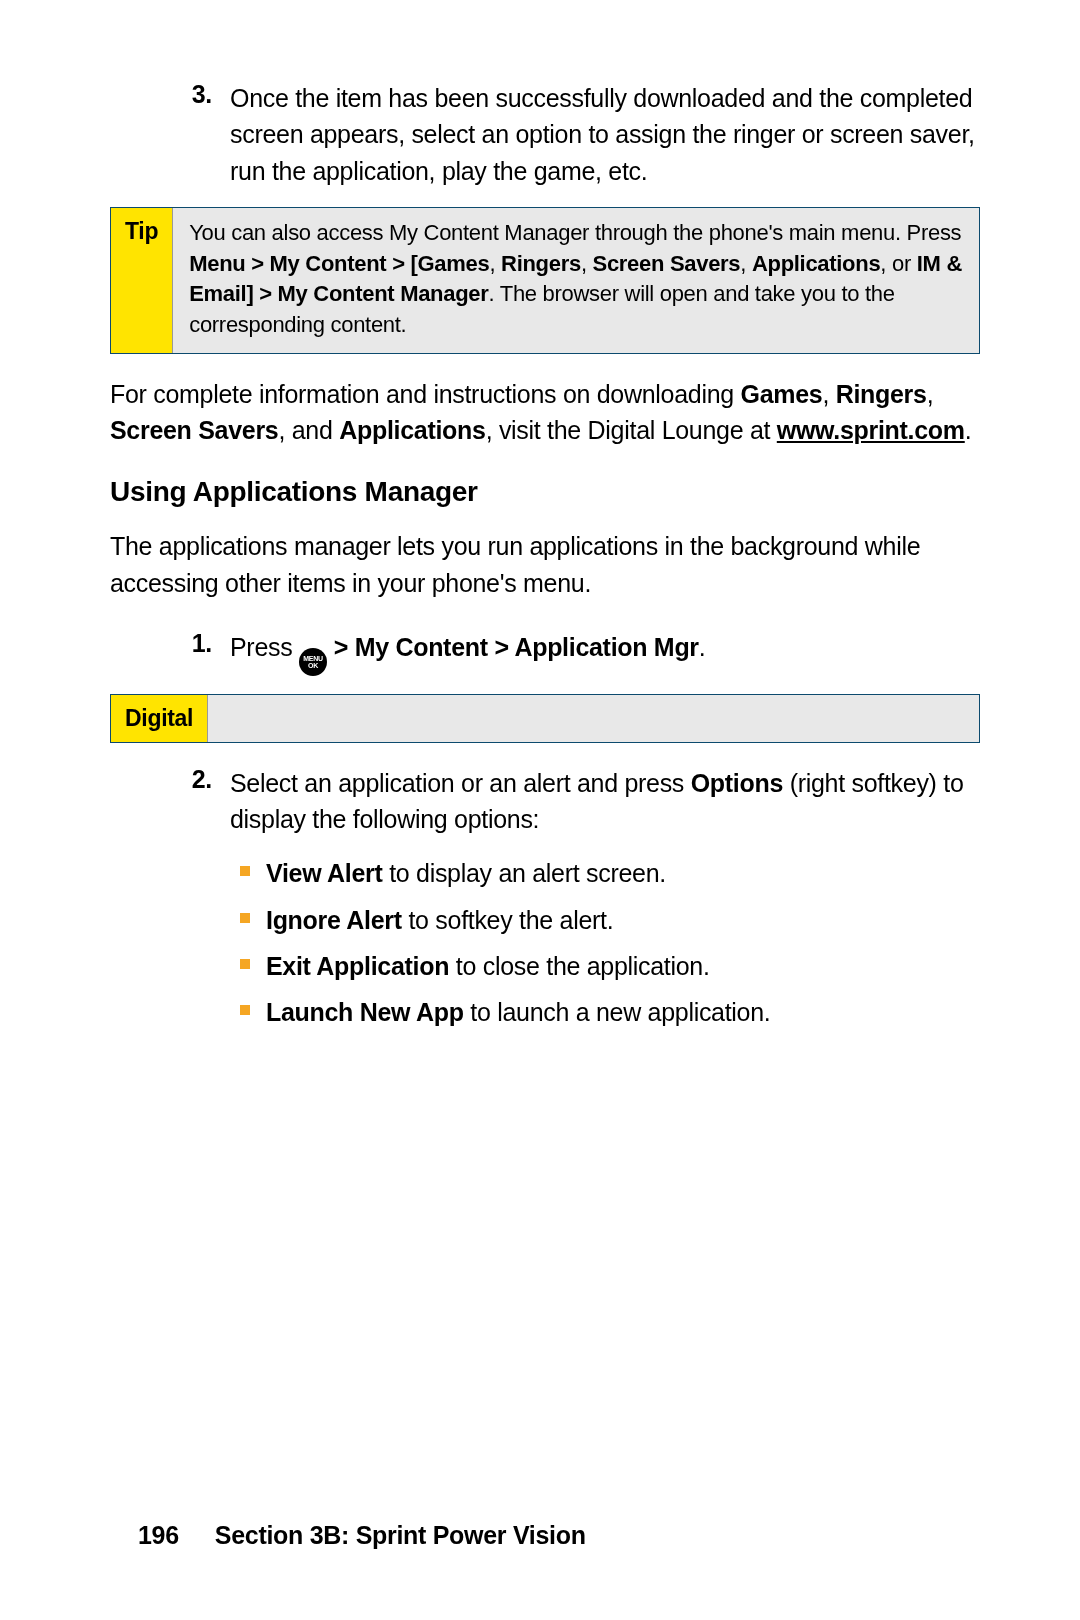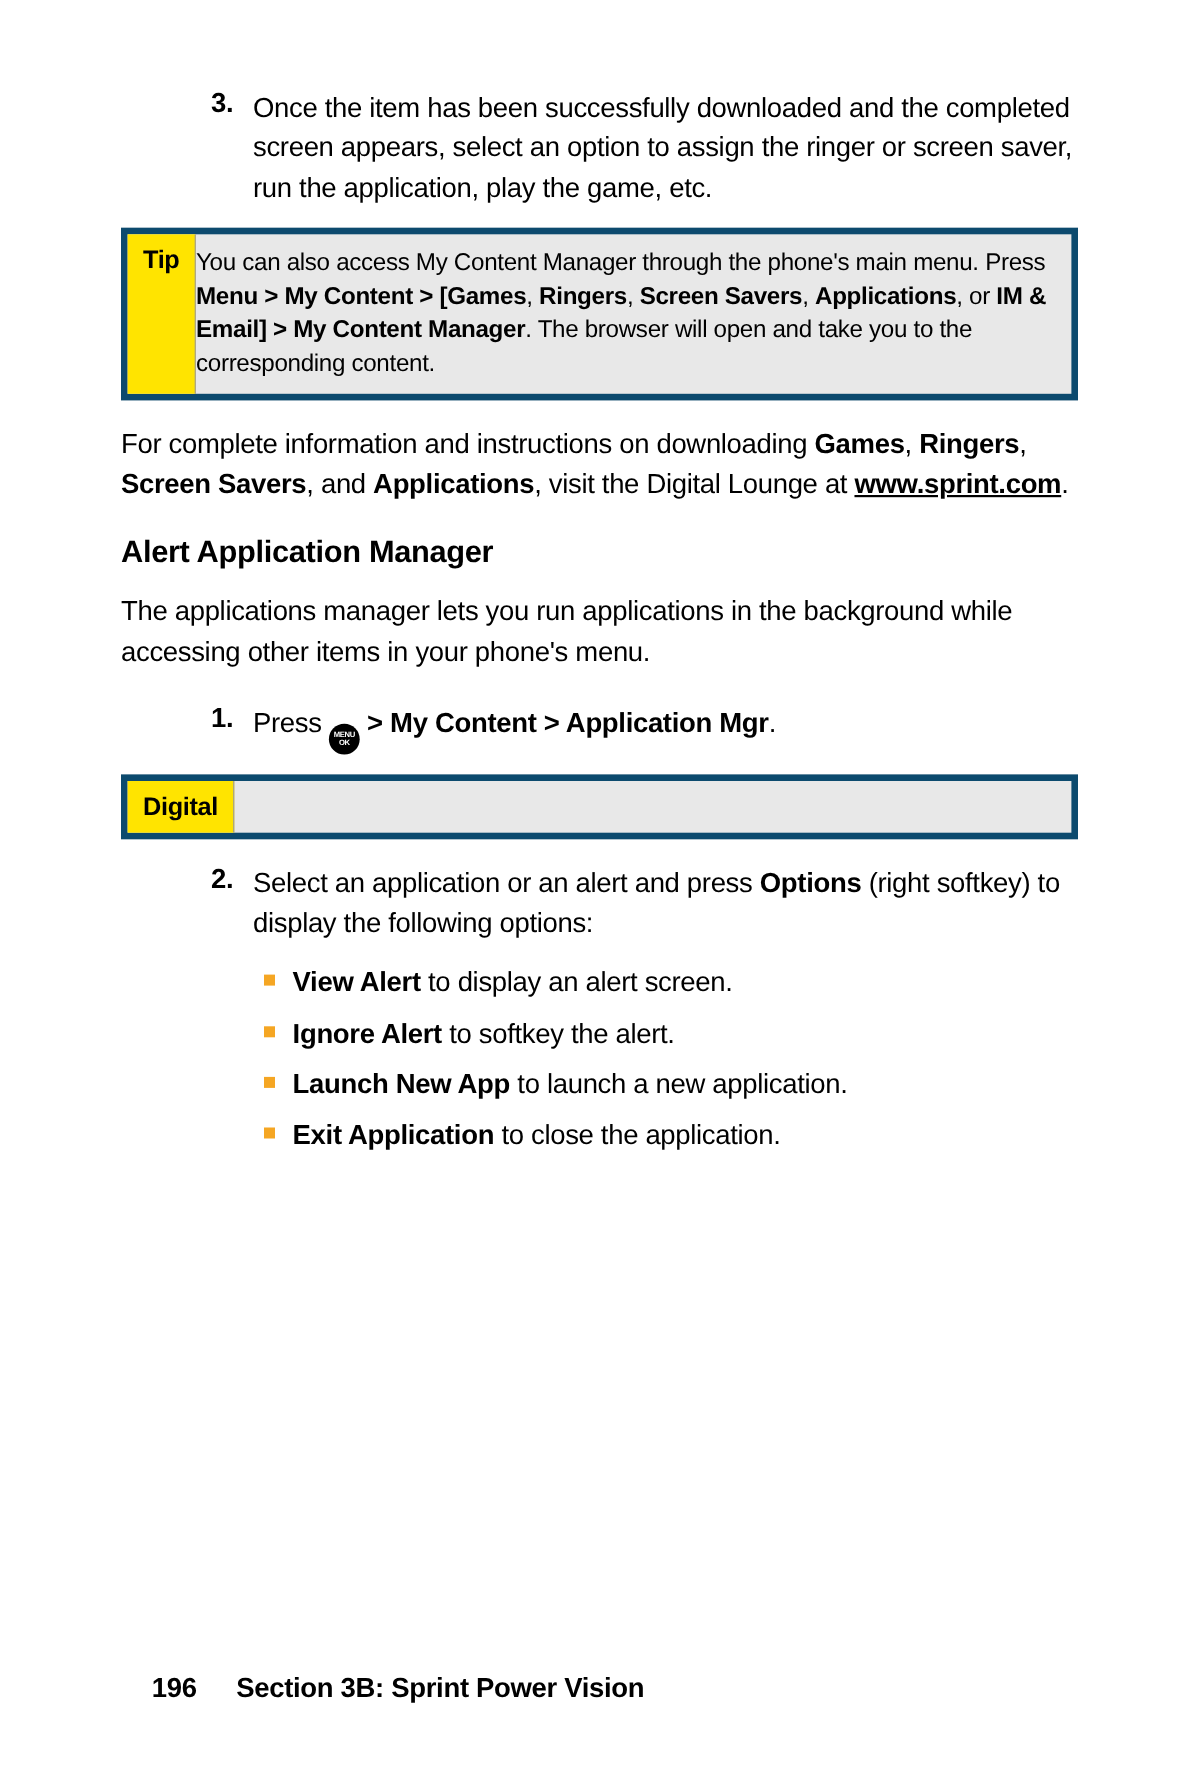--- a/index.html
+++ b/index.html
@@ -28,38 +28,38 @@
     flex-shrink: 0;
   }
   .num-item .txt {
     font-size: 25px;
     line-height: 1.45;
     flex: 1;
   }
   .num-item.indent { margin-left: 60px; }
   .callout {
     display: flex;
-    border: 6px solid #0c4a6e;
+    border: 1px solid #0c4a6e;
     background: #e8e8e8;
     margin: 12px 0 22px 0;
   }
   .callout .label {
     background: #ffe400;
     font-weight: bold;
     font-size: 23px;
     padding: 10px 14px;
     border-right: 1px solid #999;
     flex-shrink: 0;
     display: flex;
     align-items: flex-start;
   }
   .callout .body {
     font-size: 22px;
     line-height: 1.4;
-    padding: 10px 16px 12px 0;
+    padding: 10px 16px 12px 16px;
   }
   .para {
     font-size: 25px;
     line-height: 1.45;
     margin: 0 0 28px 0;
   }
   .h3 {
     font-weight: bold;
     font-size: 28px;
     margin: 0 0 20px 0;
@@ -118,21 +118,21 @@
     <div class="label">Tip</div>
     <div class="body">
       <span>You can also access My Content Manager through the phone's main menu. Press </span><b>Menu &gt; My Content &gt; [Games</b><span>, </span><b>Ringers</b><span>, </span><b>Screen Savers</b><span>, </span><b>Applications</b><span>, or </span><b>IM &amp; Email] &gt; My Content Manager</b><span>. The browser will open and take you to the corresponding content.</span>
     </div>
   </div>
 
   <p class="para">
     <span>For complete information and instructions on downloading </span><b>Games</b><span>, </span><b>Ringers</b><span>, </span><b>Screen Savers</b><span>, and </span><b>Applications</b><span>, visit the Digital Lounge at </span><b><u>www.sprint.com</u></b><span>.</span>
   </p>
 
-  <h3 class="h3">Alert Application Manager</h3>
+  <h3 class="h3">Using Applications Manager</h3>
 
   <p class="para">The applications manager lets you run applications in the background while accessing other items in your phone's menu.</p>
 
   <div class="num-item indent">
     <div class="num">1.</div>
     <div class="txt">
       <span>Press </span><span class="menu-icon">
           <span>MENU</span>
           <span>OK</span>
         </span><b> &gt; My Content &gt; Application Mgr</b><span>.</span>
@@ -154,25 +154,25 @@
     <div class="bullet-item">
       <div class="sq"></div>
       <div><b>View Alert</b><span> to display an alert screen.</span></div>
     </div>
     <div class="bullet-item">
       <div class="sq"></div>
       <div><b>Ignore Alert</b><span> to softkey the alert.</span></div>
     </div>
     <div class="bullet-item">
       <div class="sq"></div>
-      <div><b>Launch New App</b><span> to launch a new application.</span></div>
+      <div><b>Exit Application</b><span> to close the application.</span></div>
     </div>
     <div class="bullet-item">
       <div class="sq"></div>
-      <div><b>Exit Application</b><span> to close the application.</span></div>
+      <div><b>Launch New App</b><span> to launch a new application.</span></div>
     </div>
   </div>
 
 </div>
 
 <div class="footer">
   <span class="pn">196</span><span>Section 3B: Sprint Power Vision</span>
 </div>
 
 </body></html>

